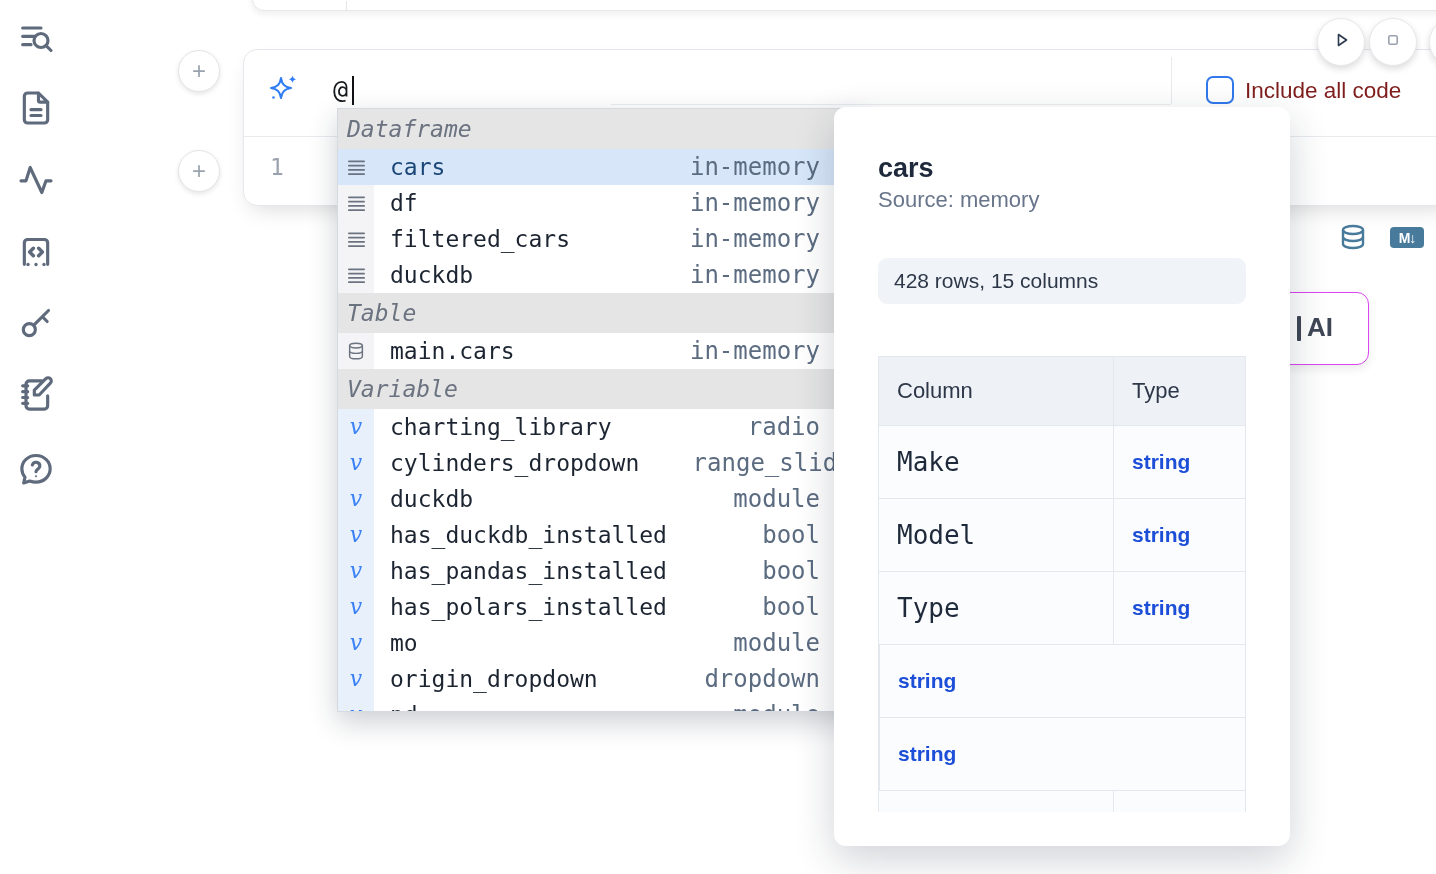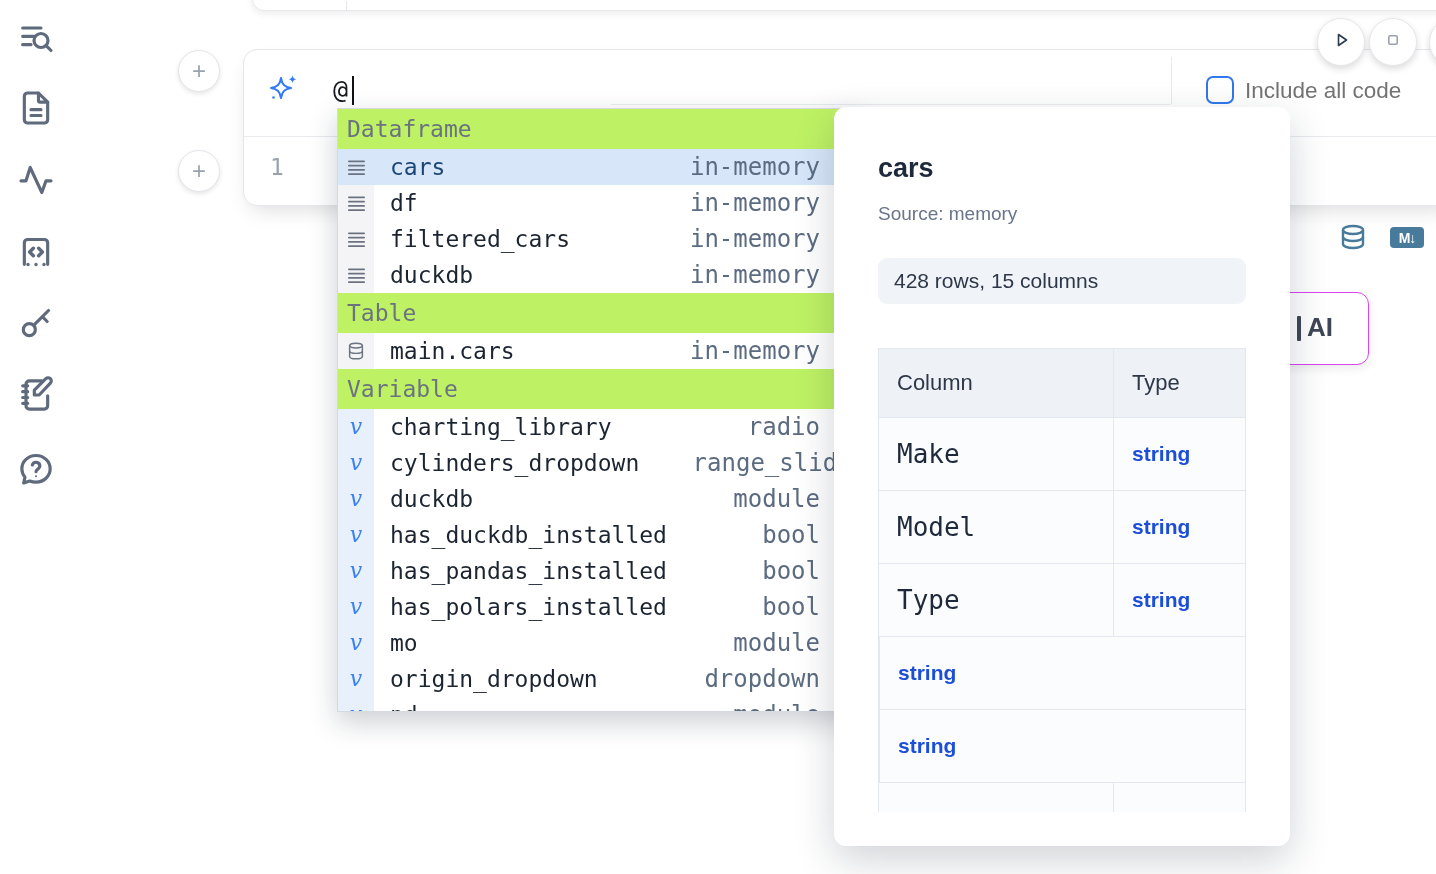--- a/index.html
+++ b/index.html
@@ -31,40 +31,40 @@
   .ai-row{position:absolute;left:0;top:0;right:0;height:86px;border-bottom:1px solid #e8eaee;}
   .sparkle{position:absolute;left:23px;top:22px;}
   .prompt-text{position:absolute;left:89px;top:22px;height:36px;line-height:36px;
                font-size:25px;color:#15181d;}
   .prompt-cursor{position:absolute;left:108px;top:26px;width:2px;height:29px;background:#0f1115;}
   .ai-inner-line{position:absolute;left:367px;top:54px;width:560px;height:1px;background:#eceef1;}
   .ai-vdivider{position:absolute;left:927px;top:7px;width:1px;height:47px;background:#e8eaee;}
   .include-checkbox{position:absolute;left:962px;top:26px;width:28px;height:28px;border:2.5px solid #3178ec;
                     border-radius:7px;background:#fff;cursor:pointer;box-sizing:border-box;}
   .include-label{position:absolute;left:1001px;top:26px;height:29px;line-height:29px;
-                 font-size:22.5px;color:#737373;}
+                 font-size:22.5px;color:#7f1d1d;}
   .code-row{position:absolute;left:0;top:87px;right:0;bottom:0;}
   .line-number{position:absolute;left:26px;top:17px;font-size:23px;color:#9aa3ad;}
   .cell-action{position:absolute;cursor:pointer;}
   .db-convert{left:1093px;top:85px;}
   .md-badge{left:1146px;top:90px;width:34px;height:21px;background:#487a9b;border-radius:4px;
             color:#fff;font-weight:bold;font-size:14px;display:flex;align-items:center;
             justify-content:center;letter-spacing:-1px;}
 
   
   .circle-btn{position:absolute;top:18px;width:46px;height:46px;border-radius:50%;background:#fff;
               border:1px solid #e6e8ec;box-shadow:0 3px 7px rgba(0,0,0,.14);
               display:flex;align-items:center;justify-content:center;cursor:pointer;z-index:5;}
 
   
   .dropdown{position:absolute;left:337px;top:108px;width:525px;height:604px;background:#fff;
             border:1px solid #d6d9de;box-sizing:border-box;overflow:hidden;
             box-shadow:0 10px 26px rgba(25,35,55,.22);z-index:6;}
-  .dd-header{height:40px;line-height:40px;background:#bef264;color:#6b7280;font-size:23px;
-             padding-left:9px;}
+  .dd-header{height:40px;line-height:40px;background:#e5e5e5;color:#6b7280;font-size:23px;
+             padding-left:9px;font-style:italic;}
   .dd-row{height:36px;display:flex;align-items:center;background:#fff;cursor:pointer;}
   .dd-row.selected{background:#d7e7f9;}
   .dd-gutter{width:36px;height:100%;display:flex;align-items:center;justify-content:center;
              flex:none;background:#f4f4f6;}
   .dd-row.var .dd-gutter{background:#e8f0fc;}
   .dd-row.selected .dd-gutter{background:#d7e7f9;}
   .dd-name{padding-left:16px;font-size:23px;color:#1b2430;white-space:pre;}
   .dd-row.selected .dd-name{color:#1a4677;}
   .dd-type{margin-left:auto;padding-right:41px;font-size:24px;color:#5b6b80;white-space:pre;}
   .dd-type.overflow{transform:translateX(46px);}
@@ -77,28 +77,28 @@
              z-index:4;cursor:pointer;}
   .ai-button .clipped-stroke{position:absolute;left:54px;top:23px;width:4px;height:25px;
              background:#3f4756;border-radius:1px;}
   .ai-button .ai-label{position:absolute;left:64px;top:0;height:71px;line-height:69px;
              font-size:26px;font-weight:bold;color:#3f4756;}
 
   
   .preview{position:absolute;left:834px;top:107px;width:456px;height:739px;background:#fff;
            border-radius:12px;box-shadow:0 14px 40px rgba(25,35,55,.20);z-index:8;}
   .pv-title{position:absolute;left:44px;top:46px;font-size:27px;font-weight:bold;color:#1e293b;}
-  .pv-source{position:absolute;left:44px;top:96px;font-size:19px;color:#68758a;}
+  .pv-source{position:absolute;left:44px;top:80px;font-size:22px;color:#68758a;}
   .pv-pill{position:absolute;left:44px;top:151px;width:368px;height:46px;background:#f0f4f8;
            border-radius:9px;line-height:46px;padding-left:16px;box-sizing:border-box;
            font-size:21px;color:#2d3748;}
   .pv-table{position:absolute;left:44px;top:241px;width:368px;height:464px;overflow:hidden;}
   .pt-row{display:flex;border:1px solid #e3e8ef;margin-top:-1px;box-sizing:border-box;
           background:#fbfcfd;}
-  .pt-row:first-child{margin-top:0;}
+  .pt-row:first-child{margin-top:8px;}
   .pt-row.head{background:#eef2f7;height:70px;}
   .pt-row.body{height:74px;}
   .pt-c1{width:234px;flex:none;display:flex;align-items:center;padding-left:18px;
          box-sizing:border-box;}
   .pt-c2{flex:1;border-left:1px solid #e3e8ef;display:flex;align-items:center;
          padding-left:18px;box-sizing:border-box;}
   .pt-head-txt{font-size:22px;color:#2d3748;}
   .pt-col-name{font-size:26px;color:#1e293b;}
   .pt-col-type{font-size:21px;color:#1d4ed8;font-weight:bold;}
 </style>

